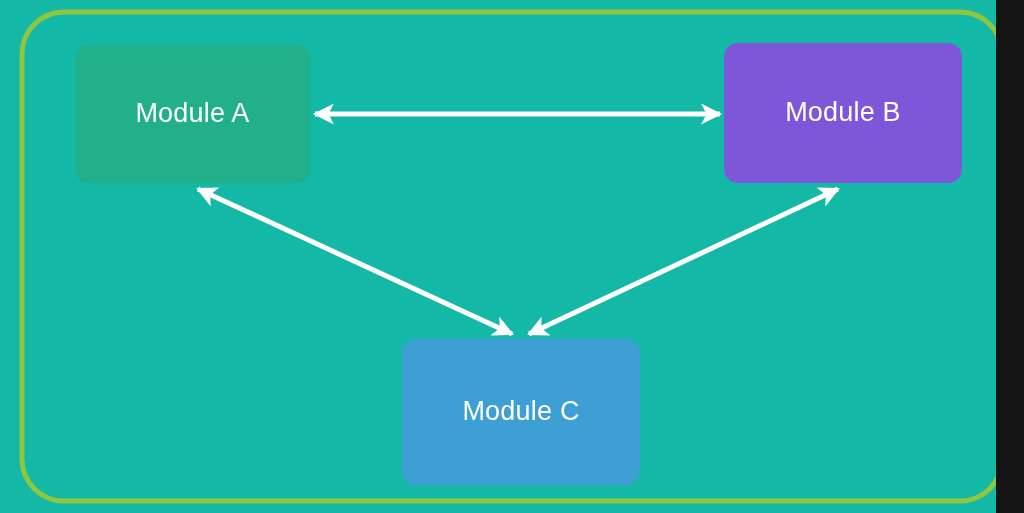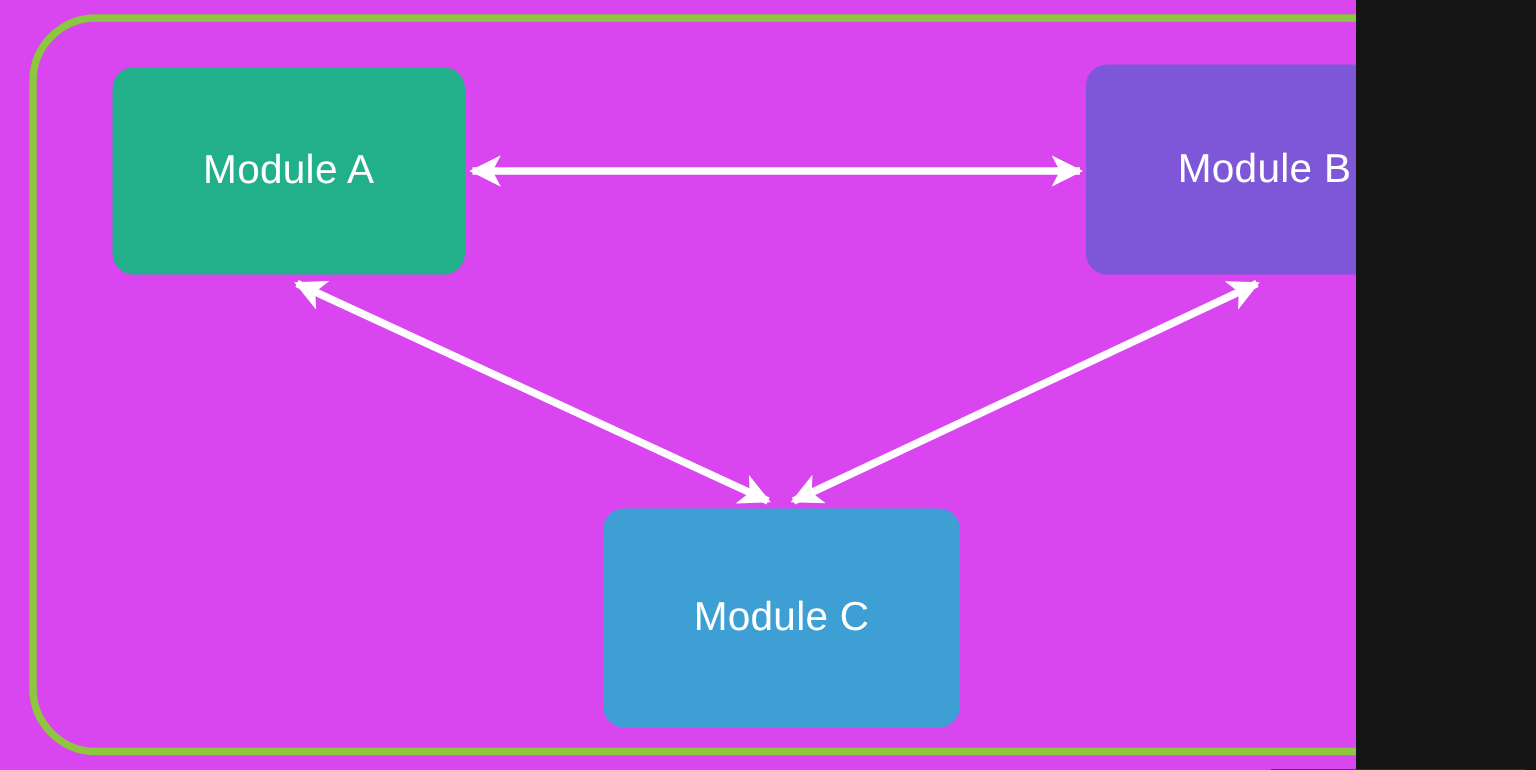--- a/index.html
+++ b/index.html
@@ -32,21 +32,21 @@
     font-weight: 400;
     fill: #ffffff;
     text-anchor: middle;
     dominant-baseline: middle;
     letter-spacing: 0.2px;
   }
 </style>
 </head>
 <body>
 
-<div id="canvas" style="width: 904px; height: 513px; background: #d946ef;">
+<div id="canvas" style="width: 996px; height: 513px; background: #14b8a6;">
   <svg id="diagram-svg" viewBox="0 0 1024 513" xmlns="http://www.w3.org/2000/svg" style="width: 1024px; height: 513px;">
     <defs>
       <marker id="arrow-end" viewBox="0 0 10 10" refX="9" refY="5" markerWidth="4.2" markerHeight="4.2" orient="auto-start-reverse">
         <path d="M 0 0 L 10 5 L 0 10 L 2.6 5 z" fill="#ffffff"></path>
       </marker>
       <marker id="arrow-start" viewBox="0 0 10 10" refX="9" refY="5" markerWidth="4.2" markerHeight="4.2" orient="auto-start-reverse">
         <path d="M 0 0 L 10 5 L 0 10 L 2.6 5 z" fill="#ffffff"></path>
       </marker>
     </defs>
 

